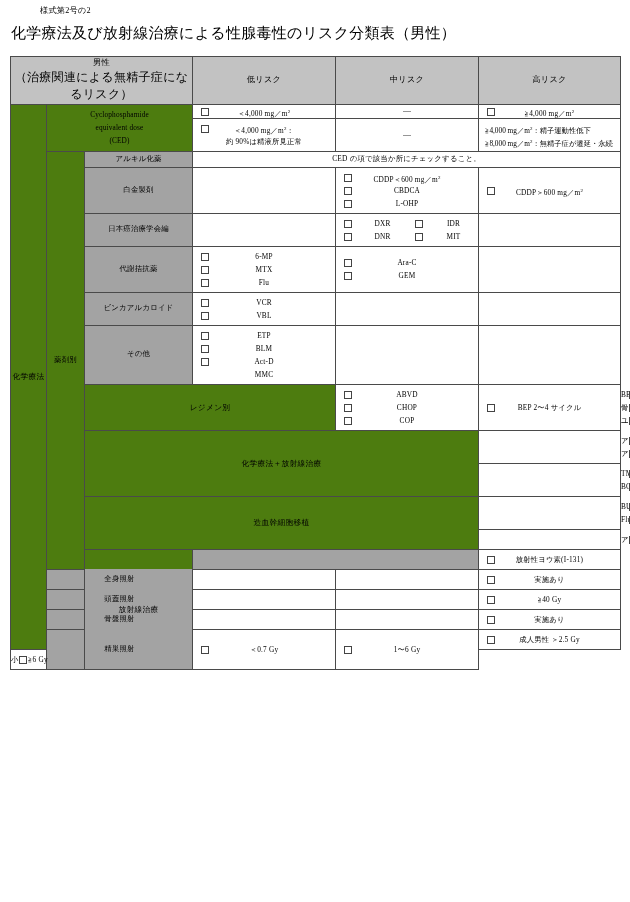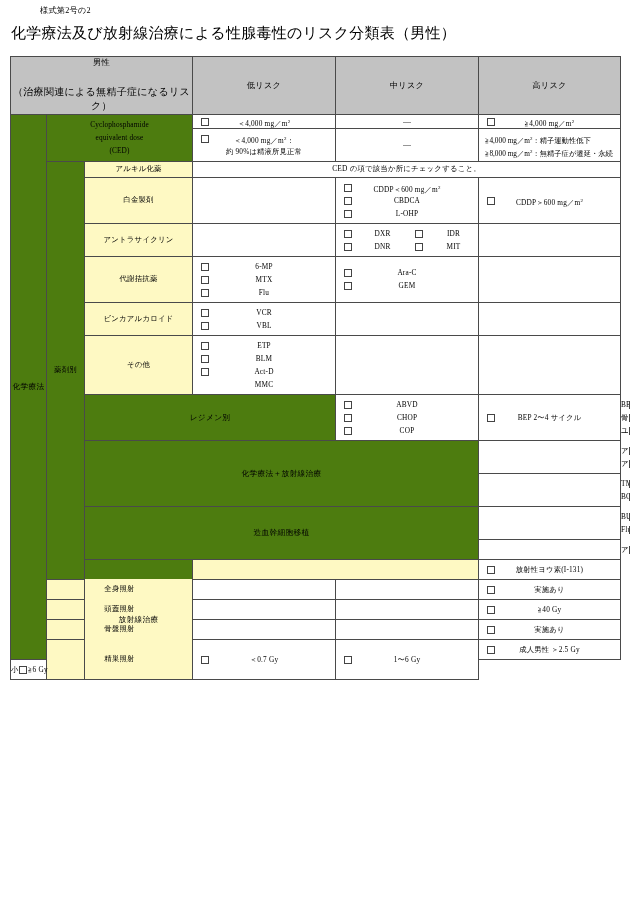--- a/index.html
+++ b/index.html
@@ -62,29 +62,29 @@
   col.c5 { width: 143px; }
   col.c6 { width: 142px; }
 
   .hdr {
     background: #c2c2c2;
     font-size: 8.2px;
     height: 31px;
     letter-spacing: 0.3px;
   }
   .hdr .l1 { display: block; }
-  .hdr .l2 { display: block; font-size: 10px; margin-top: 16px; }
+  .hdr .l2 { display: block; font-size: 12px; }
 
   .lbl {
     background: #4d7c0f;
     font-size: 7.7px;
     letter-spacing: 0.3px;
   }
   .lbl-sm {
-    background: #fef9c3;
+    background: #a3a3a3;
     font-size: 7.4px;
     letter-spacing: 0.2px;
   }
 
   .item-list {
     display: block;
     padding: 3px 0;
   }
   .item {
     display: block;
@@ -277,21 +277,21 @@
             <span class="item-list">
               <span class="item">
                 <span class="cb"></span>
                 <span class="tx">CDDP＞600 mg／m<sup>2</sup></span>
               </span>
             </span>
           </td>
       </tr>
 
       <tr>
-        <td class="lbl-sm">アントラサイクリン</td>
+        <td class="lbl-sm">日本癌治療学会編</td>
         <td></td>
         <td>
             <span class="grid2">
               <span class="grow">
                 <span class="gcell">
                   <span class="cb"></span>
                   <span class="tx">DXR</span>
                 </span>
                 <span class="gcell">
                   <span class="cb"></span>

